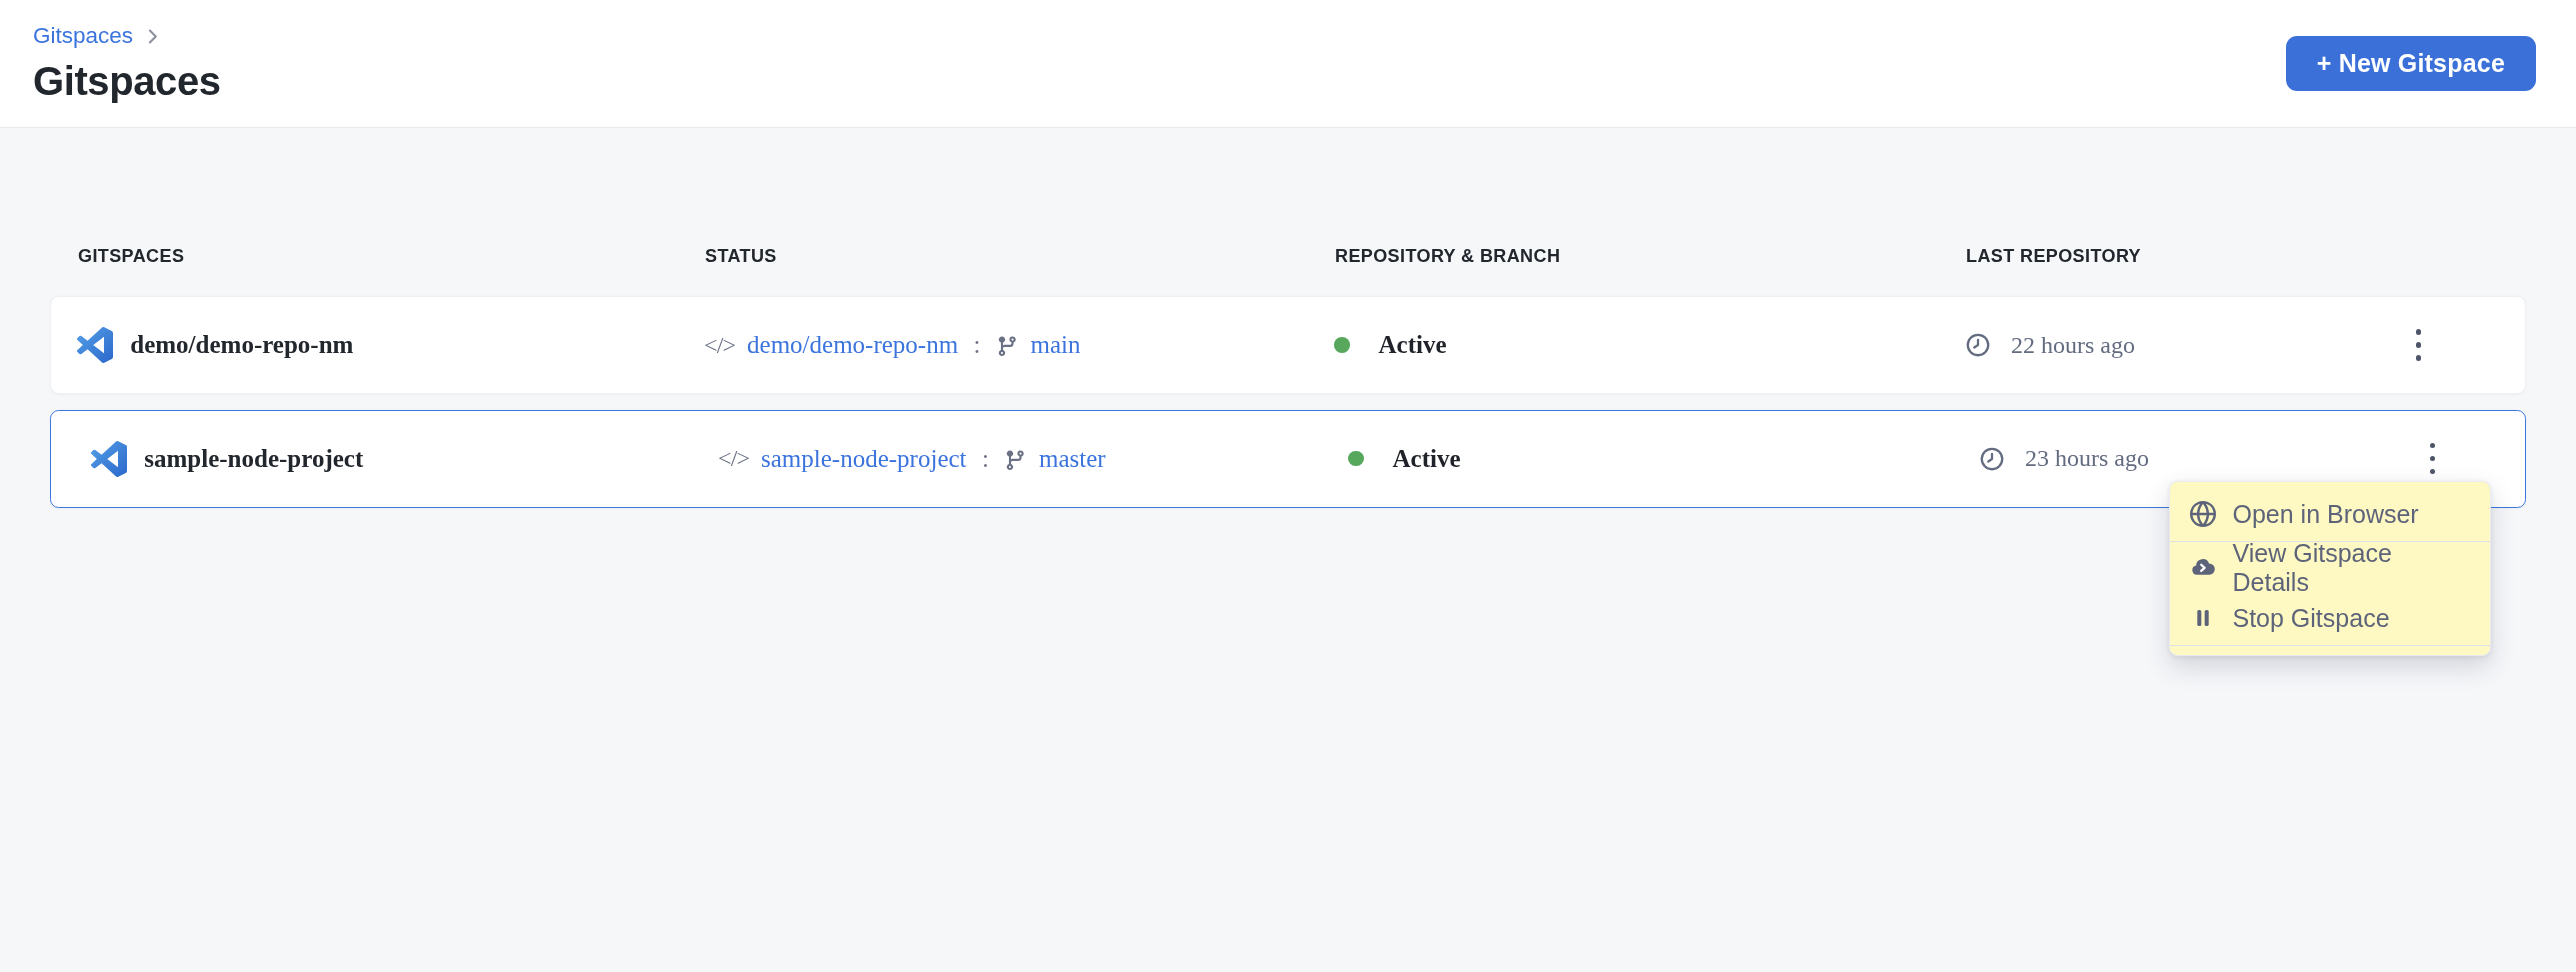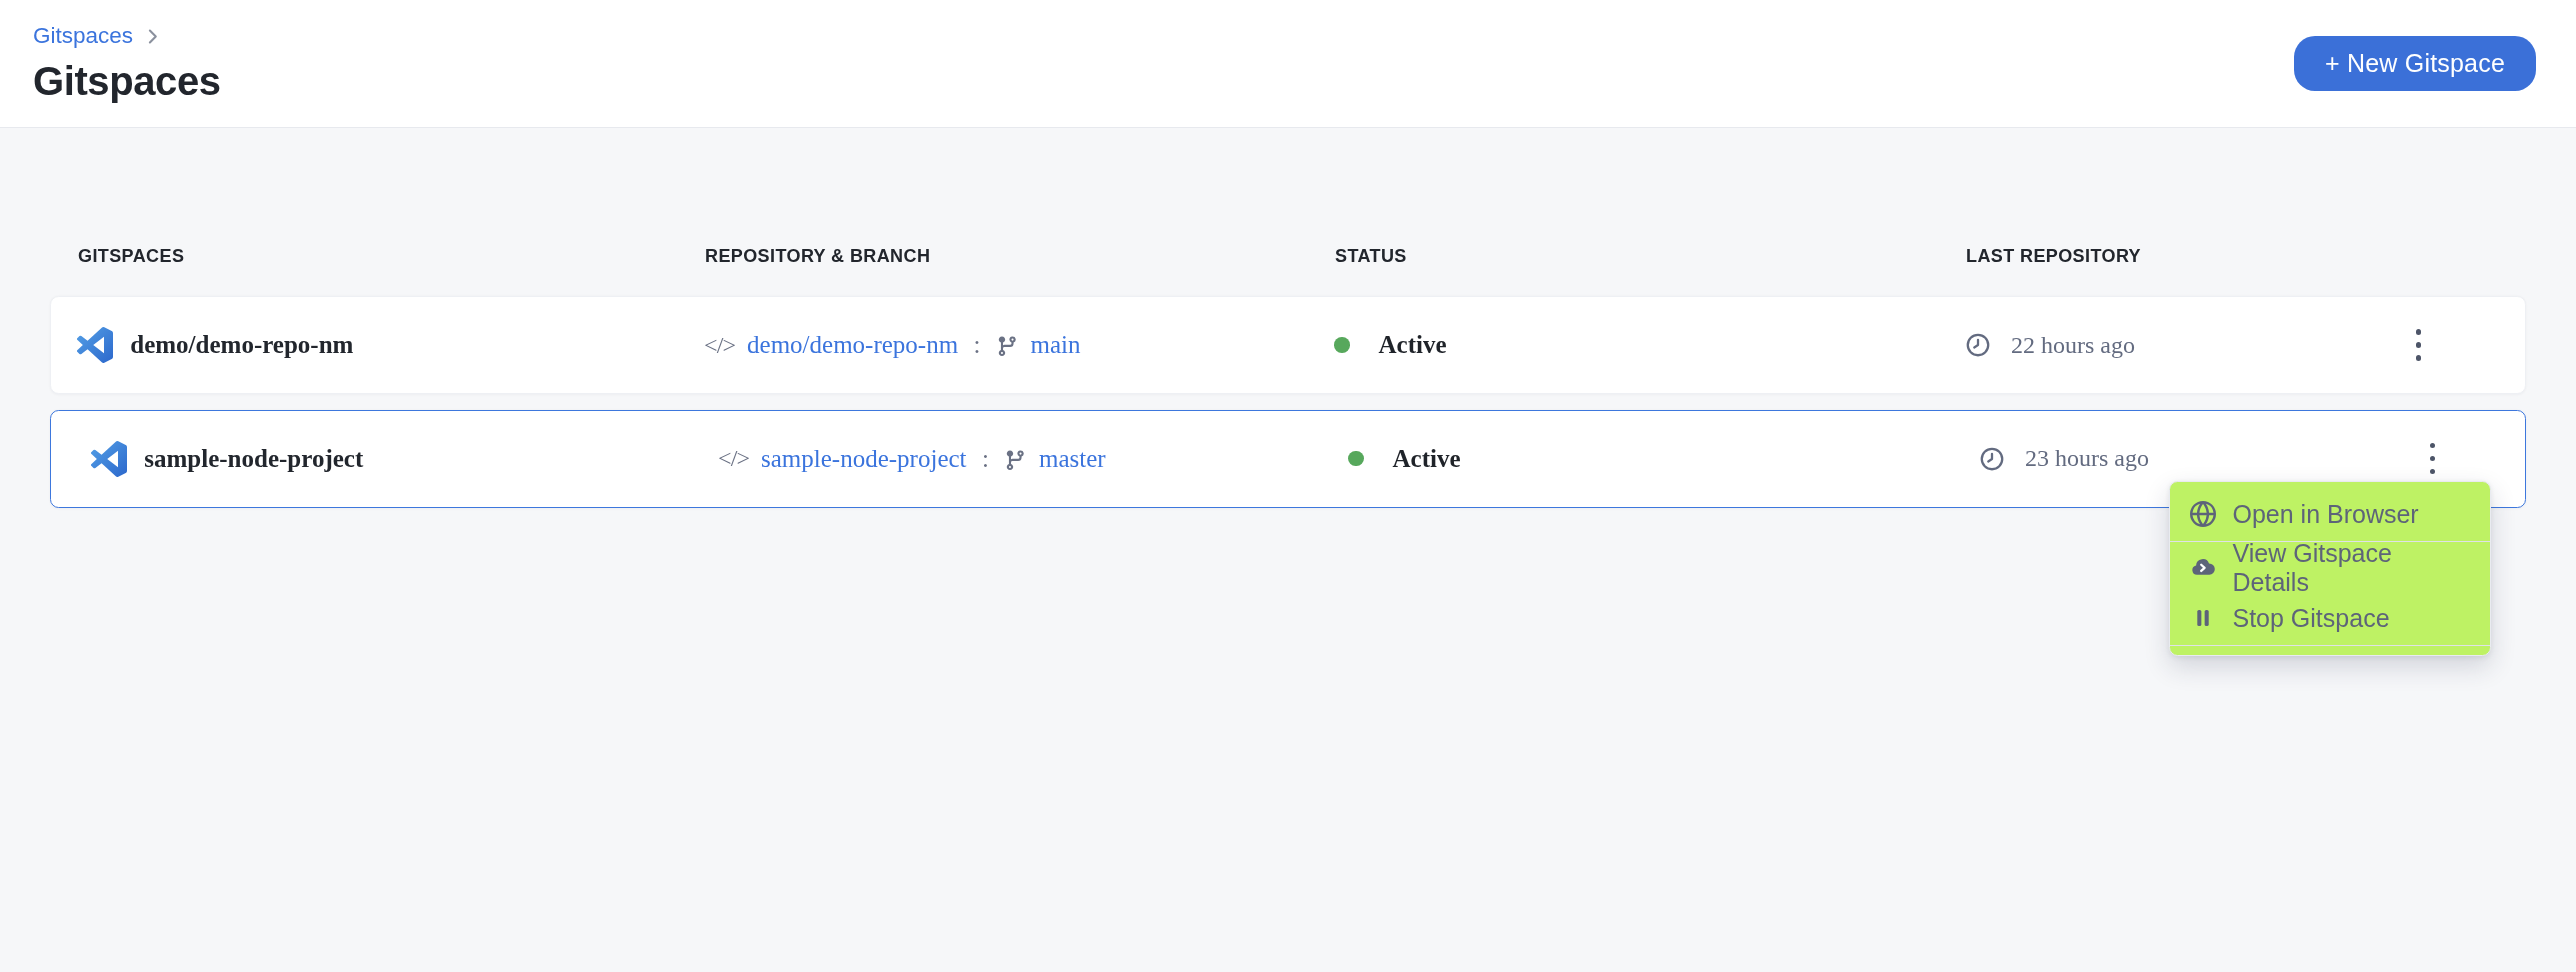--- a/index.html
+++ b/index.html
@@ -30,22 +30,22 @@
     position:relative;
   }
   .breadcrumb{display:flex;align-items:center;gap:8.6px;font-size:22.5px;}
   .breadcrumb a{color:var(--link);text-decoration:none;cursor:pointer;}
   .crumb-chevron{display:inline-flex;margin-top:1.7px;}
   .page-title{margin-top:10.4px;font-size:40px;font-weight:700;letter-spacing:-0.4px;color:var(--ink);}
   .new-btn{
     position:absolute;top:36px;right:40px;
     height:55px;padding:0 31px;
     background:var(--primary);color:#fff;
-    border:none;border-radius:21px;
-    font-family:inherit;font-size:25px;font-weight:400;
+    border:none;border-radius:11px;
+    font-family:inherit;font-size:25px;font-weight:700;
     cursor:pointer;letter-spacing:0.2px;
   }
   
   .table-head{
     margin:109px 50px 21px 50px;
     height:38px;
     padding-left:28px;
     display:grid;
     grid-template-columns:627px 630px 631px 436px 35px;
     align-items:center;
@@ -79,21 +79,21 @@
   .dot{width:15.5px;height:15.5px;border-radius:50%;background:var(--status-active);}
   .cell-time{display:flex;align-items:center;gap:20px;font-size:24px;color:#636b80;}
   .kebab{
     width:35px;height:55px;border:none;background:none;cursor:pointer;
     display:flex;flex-direction:column;align-items:center;justify-content:center;gap:7.8px;
   }
   .kebab i{width:5.2px;height:5.2px;border-radius:50%;background:#4d5568;display:block;}
   
   .menu{
     position:absolute;left:2169px;top:481px;width:322px;
-    background:#bef264;border:0.9px solid #e9ebf0;border-radius:8.6px;
+    background:#fef9c3;border:0.9px solid #e9ebf0;border-radius:8.6px;
     box-shadow:0 10.4px 26px rgba(30,40,70,0.16),0 1.7px 5.2px rgba(30,40,70,0.08);
     padding:7px 0;z-index:10;
   }
   .menu-item{
     display:flex;align-items:center;gap:15.5px;
     height:50px;padding:0 19px;
     font-size:25px;color:var(--slate);cursor:pointer;
   }
   .menu-item.danger{color:var(--danger);}
   .menu-item .mi{width:28px;display:inline-flex;justify-content:center;flex:0 0 auto;}
@@ -110,22 +110,22 @@
           <path d="m6 3.5 4.5 4.5L6 12.5" stroke="#8b919e" stroke-width="1.6" stroke-linecap="round" stroke-linejoin="round"></path>
         </svg>
     </span>
   </nav>
   <h1 class="page-title">Gitspaces</h1>
   <button class="new-btn">+ New Gitspace</button>
 </header>
 
 <div class="table-head">
   <span>GITSPACES</span>
+  <span>STATUS</span>
   <span>REPOSITORY &amp; BRANCH</span>
-  <span>STATUS</span>
   <span>LAST REPOSITORY</span>
   <span></span>
 </div>
 
 <div class="grow-rows">
 
   <div class="row">
     <div class="cell-name">
       <svg class="vscode" viewBox="0 0 24 24">
         <defs>

